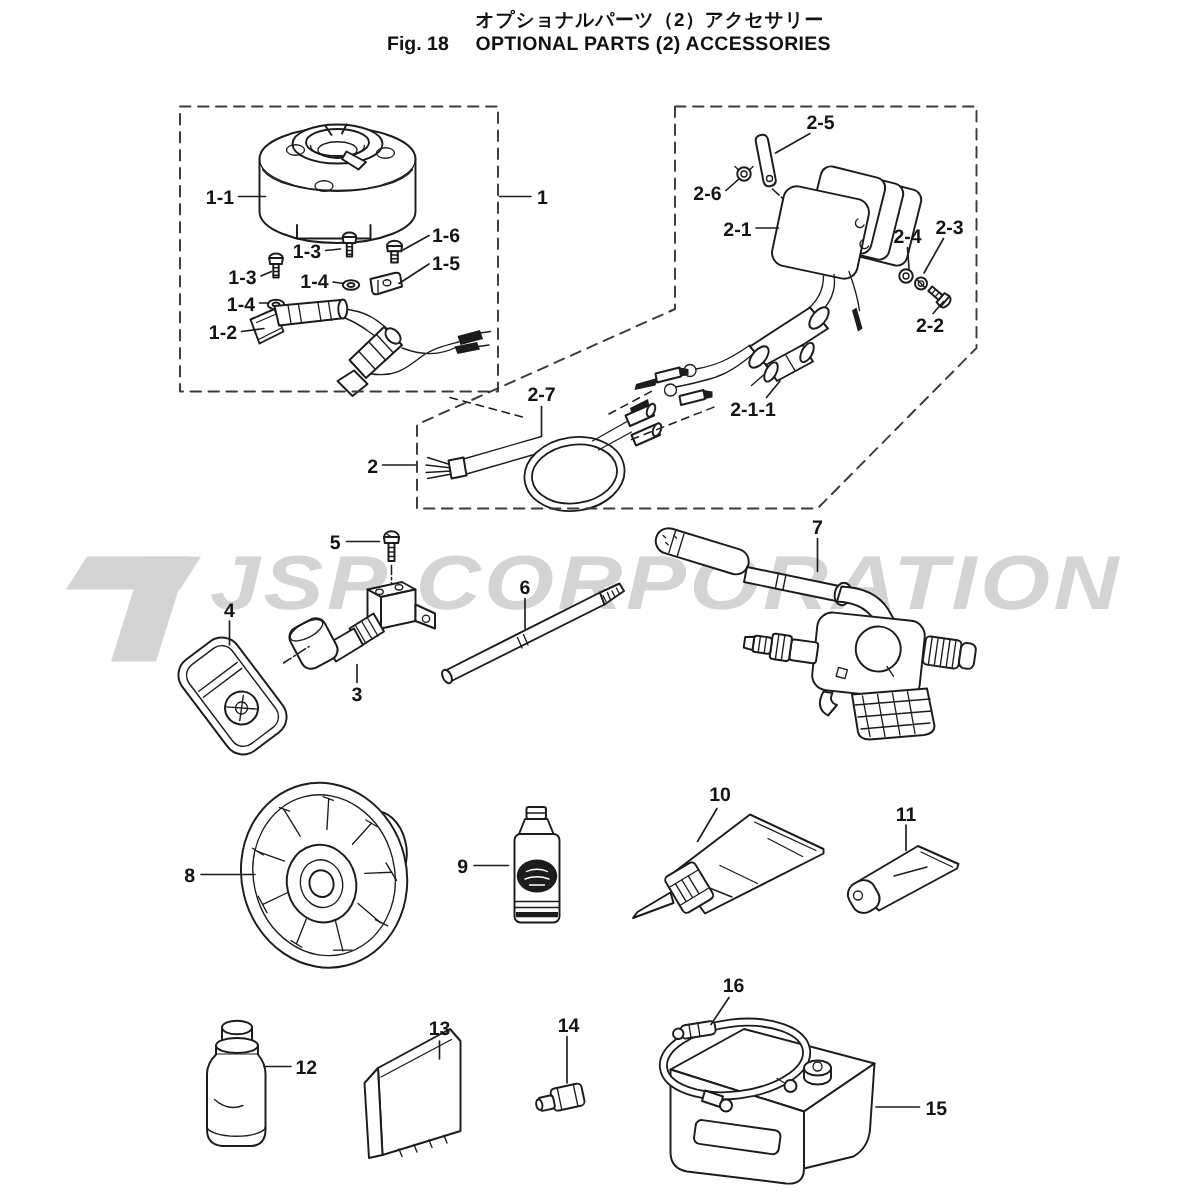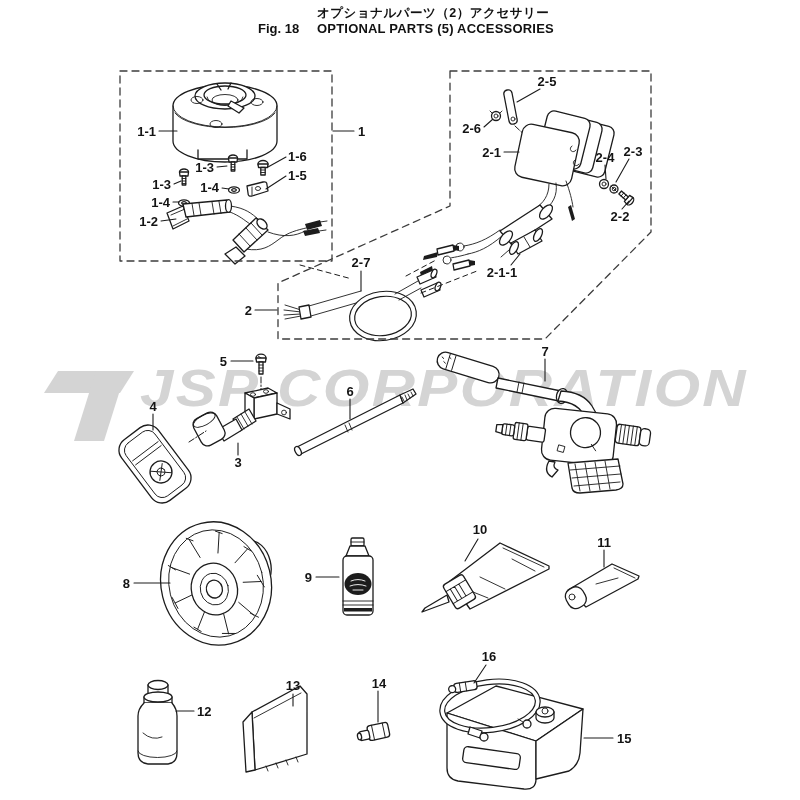--- a/index.html
+++ b/index.html
@@ -25,21 +25,21 @@
     font-size:51px;fill:#d4d4d4;stroke:none;letter-spacing:2px;}
   #diagram .lbl{font-family:"Liberation Sans",sans-serif;font-weight:bold;font-size:13px;
     fill:#141414;stroke:none;}
 </style>
 </head>
 <body>
 
 <div class="page">
   <div class="hdr hdr-jp">オプショナルパーツ（2）アクセサリー</div>
   <div class="hdr hdr-fig">Fig. 18</div>
-  <div class="hdr hdr-en">OPTIONAL PARTS (5) ACCESSORIES</div>
+  <div class="hdr hdr-en">OPTIONAL PARTS (2) ACCESSORIES</div>
 
   <svg id="diagram" width="800" height="800" viewBox="0 0 800 800">
 
     <g>
       <polygon class="wm" points="58,371 134,371 120,393 44,393"></polygon>
       <polygon class="wm" points="96,371 126,371 104,441 74,441"></polygon>
       <text class="wmtext" x="140" y="406" textLength="608" lengthAdjust="spacingAndGlyphs">JSP CORPORATION</text>
     </g>
 
     <defs>

